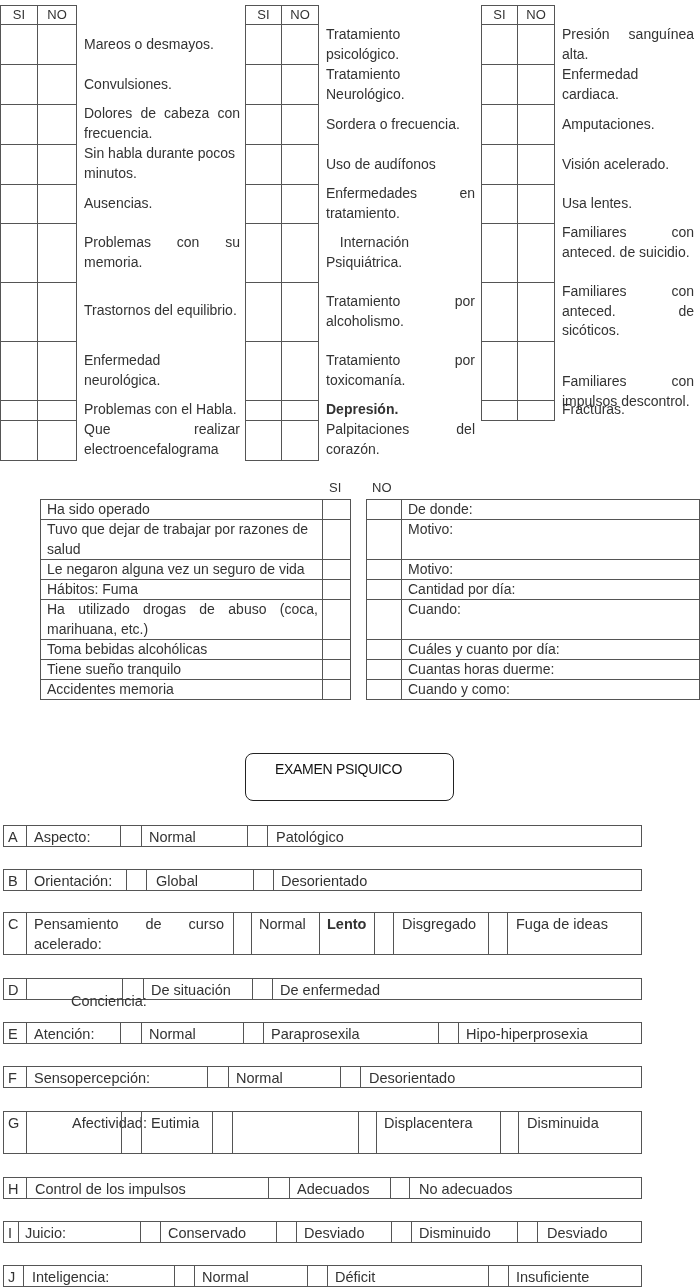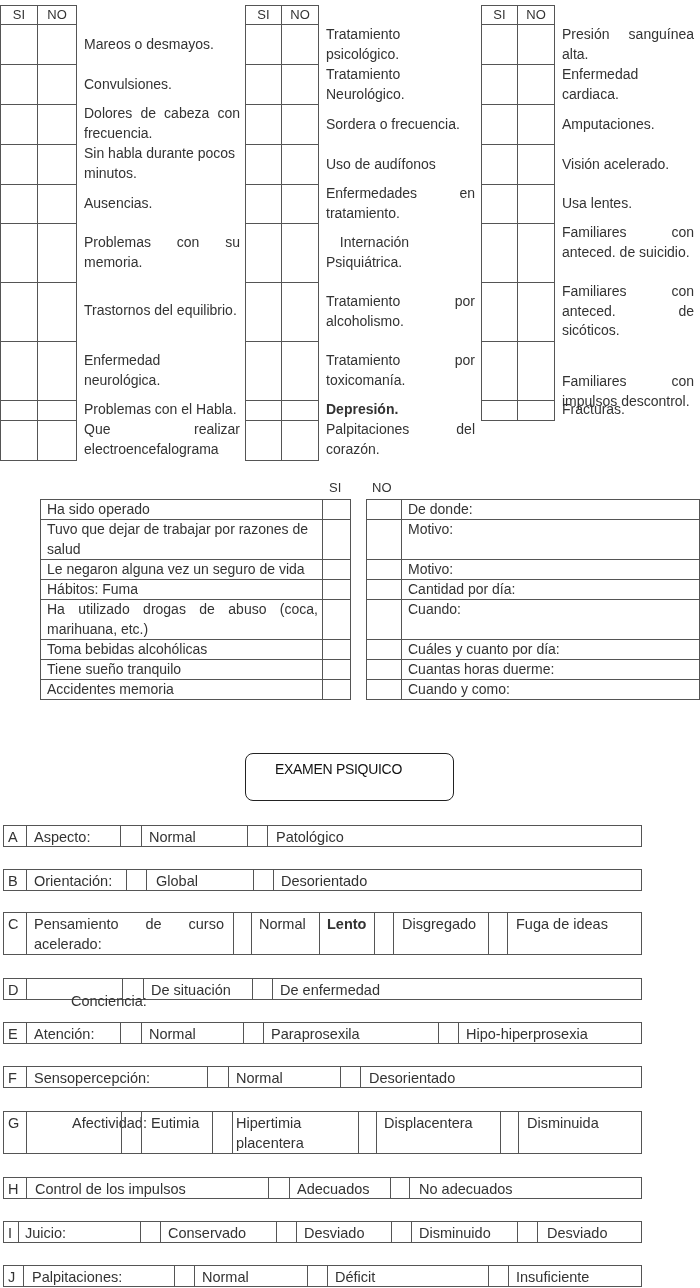--- a/index.html
+++ b/index.html
@@ -316,21 +316,20 @@
     <span class="ctext" style="left:4px;top:1px;">G</span>
     <div class="cell" style="left:22px;"></div>
     <span class="ctext" style="left:28px;top:1px;margin-left:40px;">Afectividad:</span>
     <div class="cell" style="left:117px;"></div>
     <div class="abs" style="left:118px;top:0;width:19px;height:41px;"></div>
     <div class="cell" style="left:137px;"></div>
     <span class="ctext" style="left:147px;top:1px;">Eutimia</span>
     <div class="cell" style="left:208px;"></div>
     <div class="abs" style="left:209px;top:0;width:19px;height:41px;"></div>
     <div class="cell" style="left:228px;"></div>
-    <span class="abs" style="left:232px;top:1px;width:100px;font-size:14.5px;line-height:20px;">Hipertimia placentera</span>
     <div class="cell" style="left:354px;"></div>
     <div class="abs" style="left:355px;top:0;width:17px;height:41px;"></div>
     <div class="cell" style="left:372px;"></div>
     <span class="ctext" style="left:380px;top:1px;">Displacentera</span>
     <div class="cell" style="left:496px;"></div>
     <div class="abs" style="left:497px;top:0;width:17px;height:41px;"></div>
     <div class="cell" style="left:514px;"></div>
     <span class="ctext" style="left:523px;top:1px;">Disminuida</span>
   </div>
 
@@ -366,21 +365,21 @@
     <span class="ctext" style="left:415px;top:1px;">Disminuido</span>
     <div class="cell" style="left:513px;"></div>
     <div class="abs" style="left:514px;top:0;width:19px;height:20px;"></div>
     <div class="cell" style="left:533px;"></div>
     <span class="ctext" style="left:543px;top:1px;">Desviado</span>
   </div>
 
   <div class="row-line" style="left:3px;top:1265px;width:639px;height:22px;">
     <span class="ctext" style="left:4px;top:1px;">J</span>
     <div class="cell" style="left:19px;"></div>
-    <span class="ctext" style="left:28px;top:1px;">Palpitaciones:</span>
+    <span class="ctext" style="left:28px;top:1px;">Inteligencia:</span>
     <div class="cell" style="left:170px;"></div>
     <div class="abs" style="left:171px;top:0;width:19px;height:20px;"></div>
     <div class="cell" style="left:190px;"></div>
     <span class="ctext" style="left:198px;top:1px;">Normal</span>
     <div class="cell" style="left:303px;"></div>
     <div class="abs" style="left:304px;top:0;width:19px;height:20px;"></div>
     <div class="cell" style="left:323px;"></div>
     <span class="ctext" style="left:331px;top:1px;">Déficit</span>
     <div class="cell" style="left:484px;"></div>
     <div class="abs" style="left:485px;top:0;width:19px;height:20px;"></div>

